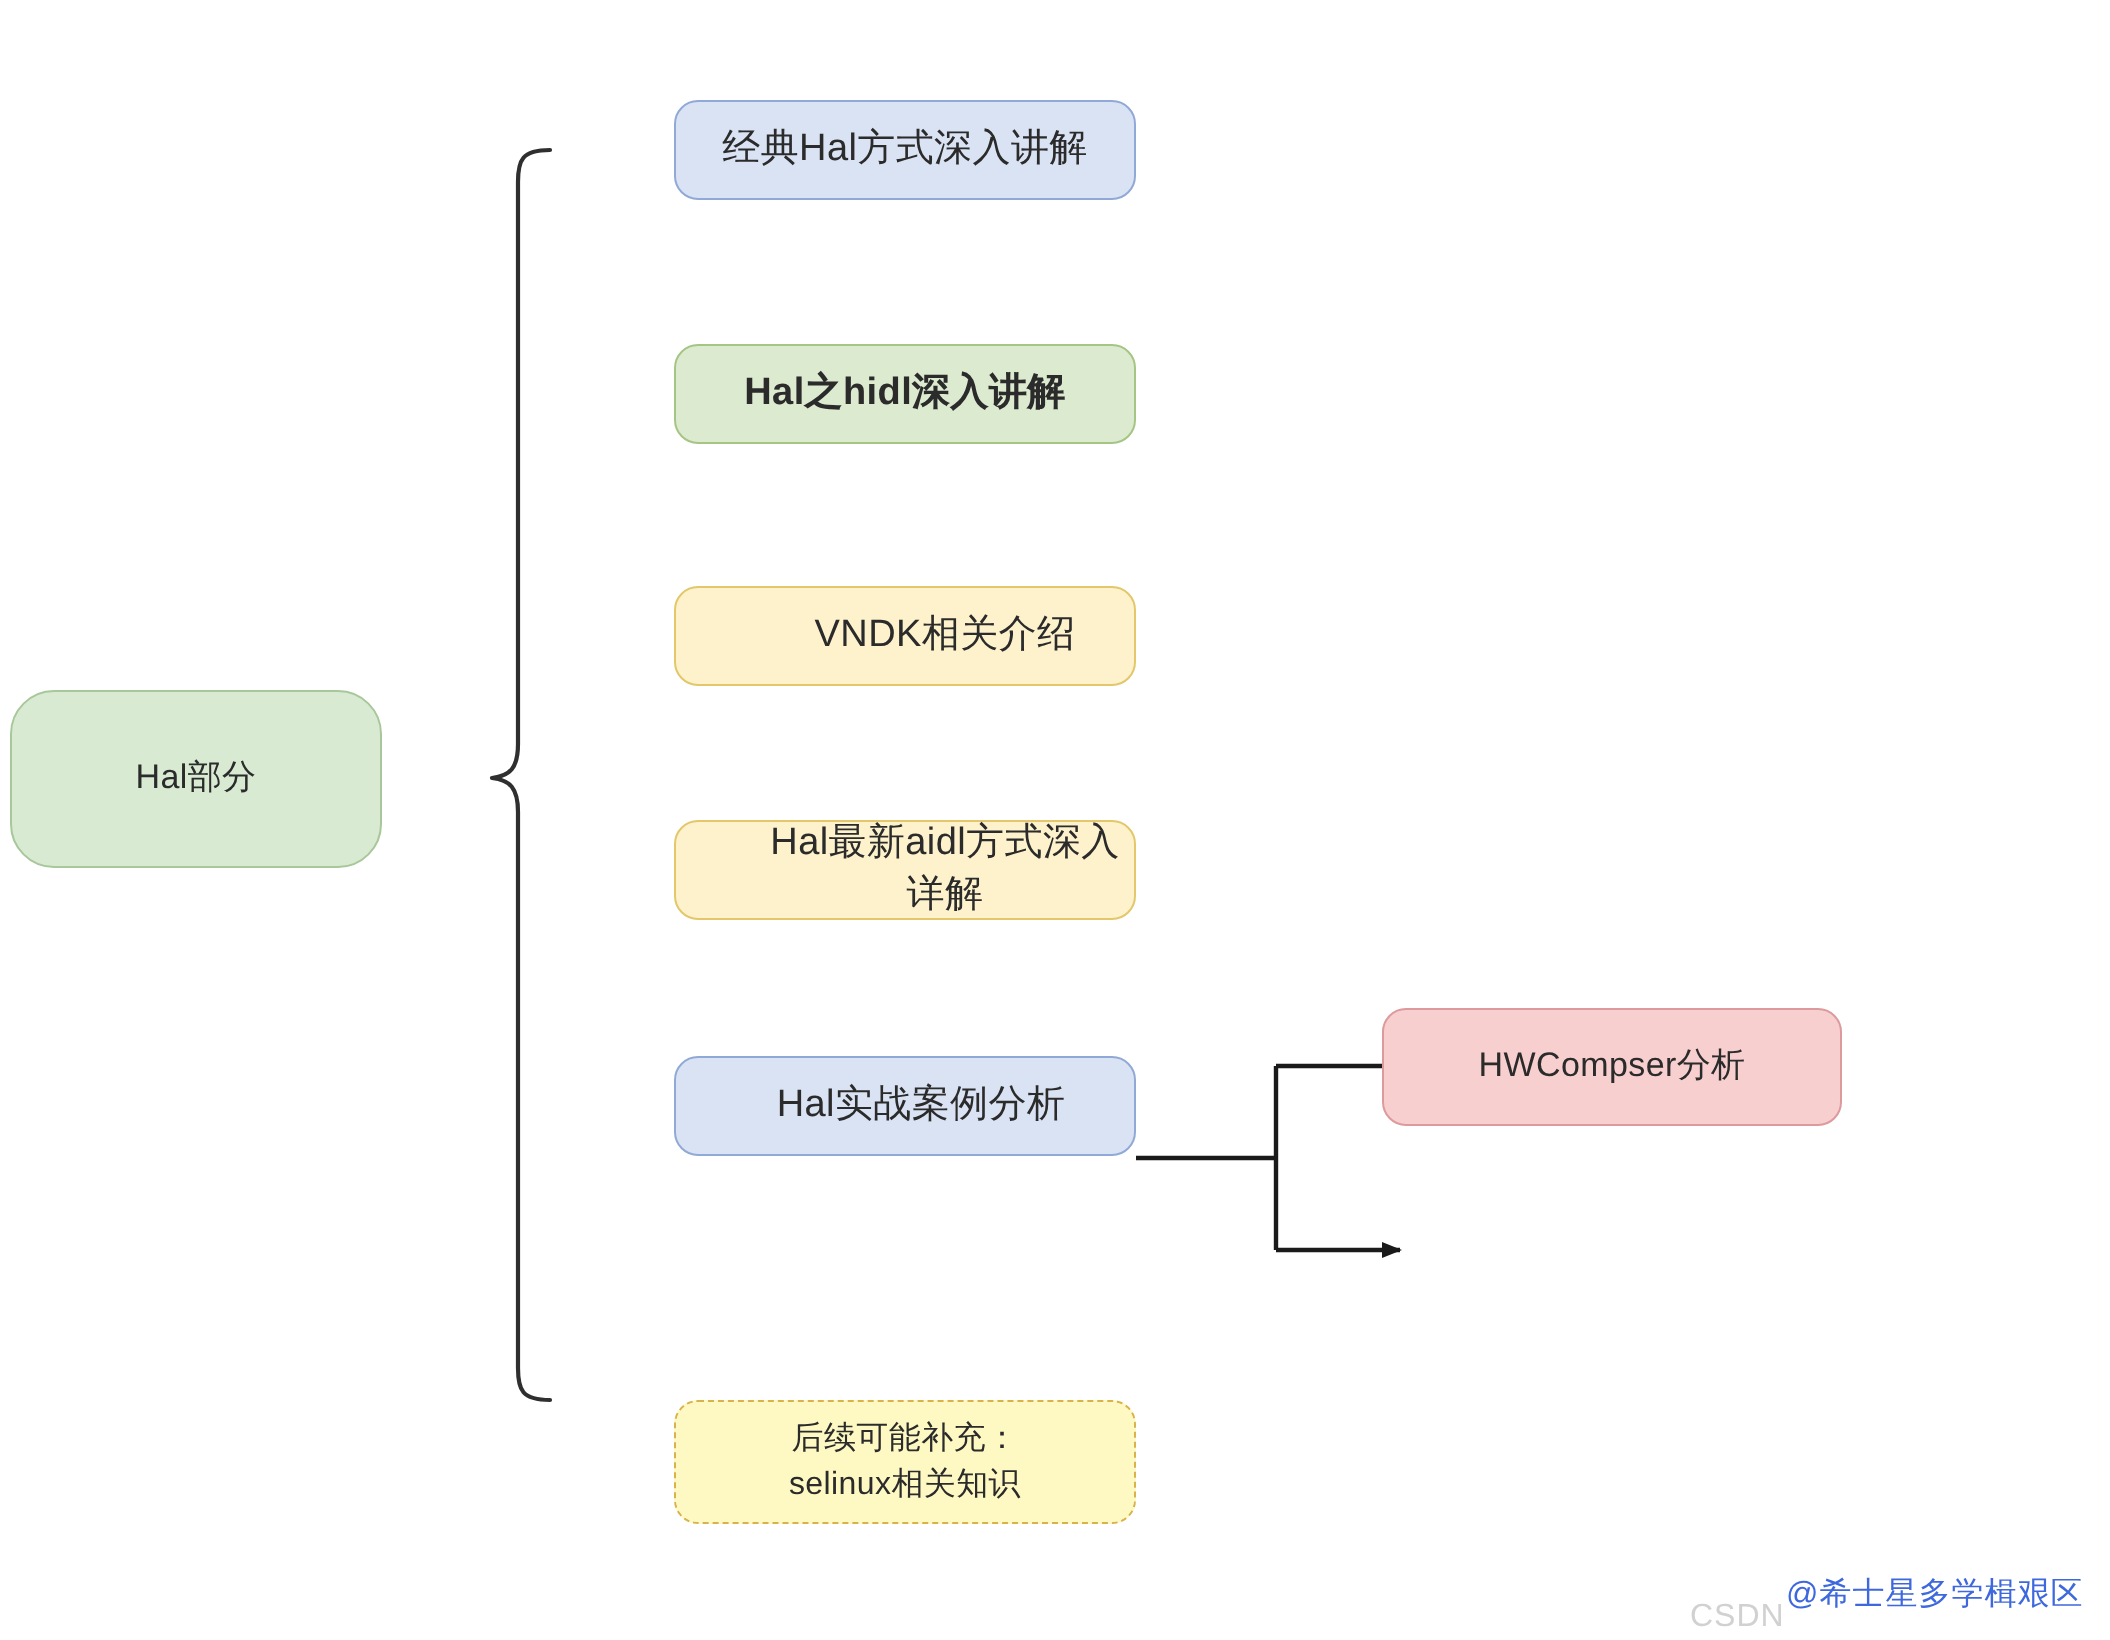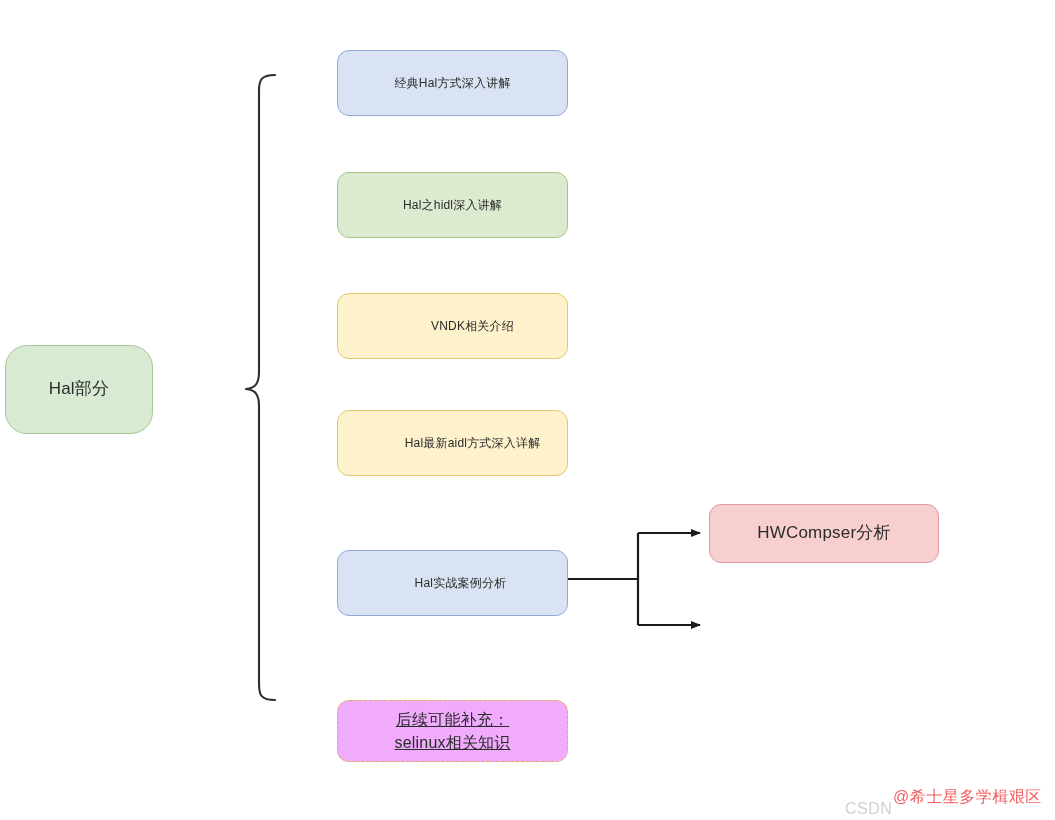--- a/index.html
+++ b/index.html
@@ -30,72 +30,71 @@
     justify-content: center;
     text-align: center;
     line-height: 1.35;
     white-space: pre-line;
     letter-spacing: 0.2px;
   }
   
   .node-root {
     left: 5px;
     top: 345px;
-    width: 148px;
+    width: 186px;
     height: 89px;
     background: #d9ead3;
     border: 1.6px solid #a8c79a;
     border-radius: 22px;
     color: #2b2b2b;
     font-size: 17px;
   }
   
   .node-branch {
     left: 337px;
     width: 231px;
-    height: 66px;
-    font-size: 12px;
+    height: 50px;
+    font-size: 19px;
     border-radius: 12px;
   }
   .fill-blue {
     background: #dae3f3;
     border: 1.6px solid #91a9d6;
     color: #2b2b2b;
   }
   .fill-green {
     background: #dcead0;
     border: 1.6px solid #a5c585;
     color: #2b2b2b;
   }
   .fill-yellow {
     background: #fdf2cc;
     border: 1.6px solid #e3c76a;
     color: #2b2b2b;
     padding-left: 40px;
   }
   .fill-yellow-dashed {
-    background: #f0abfc;
+    background: #fef9c3;
     border: 1.6px dashed #d9b24c;
     color: #2b2b2b;
-    text-decoration: underline;
   }
   .node-b1 { top: 50px; }
-  .node-b2 { top: 172px; }
+  .node-b2 { top: 172px; font-weight: bold; }
   .node-b3 { top: 293px; }
   .node-b4 { top: 410px; }
-  .node-b5 { top: 550px; padding-left: 16px; }
+  .node-b5 { top: 528px; padding-left: 16px; }
   .node-b6 {
     top: 700px;
     height: 62px;
     font-size: 16px;
     line-height: 1.45;
   }
   
   .node-leaf {
-    left: 709px;
+    left: 691px;
     width: 230px;
     height: 59px;
     font-size: 17px;
     border-radius: 12px;
   }
   .fill-pink {
     background: #f8cfcf;
     border: 1.6px solid #dd9a9d;
     color: #2b2b2b;
   }
@@ -121,21 +120,21 @@
   }
   .watermark .wm-a {
     position: absolute;
     left: 0;
     top: 14px;
   }
   .watermark .wm-b {
     position: absolute;
     left: 48px;
     top: 1px;
-    color: #ef4444;
+    color: #1d4ed8;
     text-align: right;
   }
 </style>
 </head>
 <body>
 
 <div id="canvas">
 
   <svg width="1055" height="820" style="position:absolute;left:0;top:0;">
     <defs>

